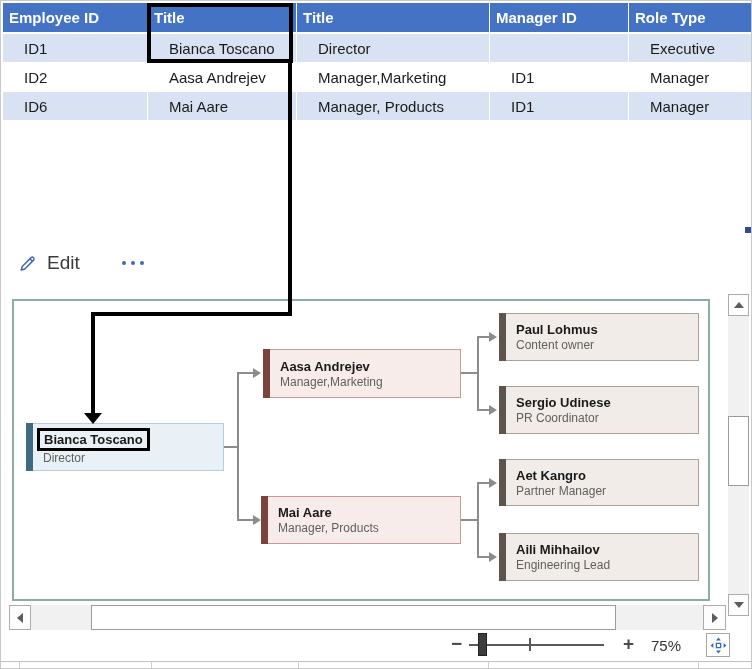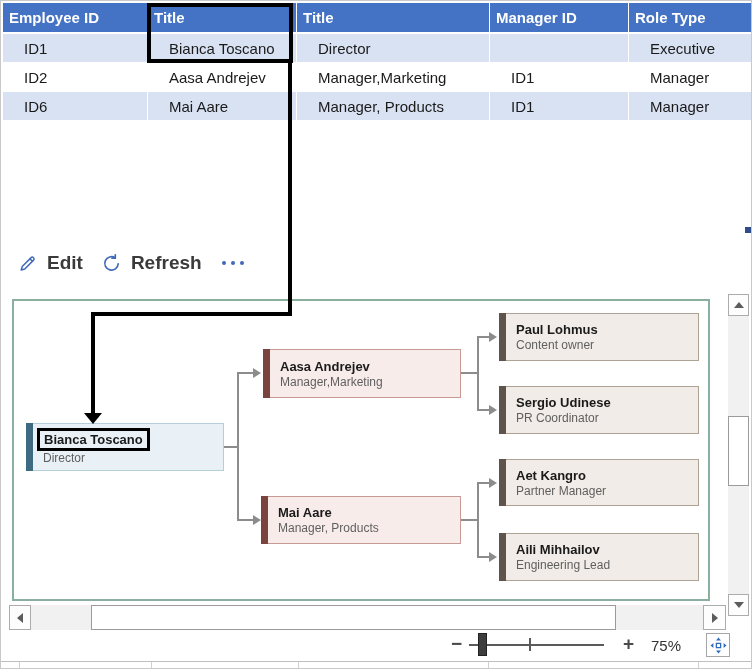--- a/index.html
+++ b/index.html
@@ -9,21 +9,21 @@
 
   
   table.tbl { position:absolute; left:2px; top:2px; width:748px; table-layout:fixed; border-collapse:separate; border-spacing:0; font-size:15px; color:#1a1a1a; }
   .tbl th { background:#4472C4; color:#fff; font-weight:bold; text-align:left; height:30px; padding:0 0 0 6px; border-right:1px solid #fff; border-bottom:1px solid #fff; white-space:nowrap; overflow:hidden; }
   .tbl td { height:29px; padding:0 0 0 21px; border-right:1px solid #fff; border-top:1px solid #fff; white-space:nowrap; overflow:hidden; background:#fff; }
   .tbl th:last-child, .tbl td:last-child { border-right:none; }
   .tbl tbody tr:nth-child(odd) td { background:#D9E2F3; }
   .tbl-handle { position:absolute; left:744px; top:226px; width:6px; height:6px; background:#2E4D8A; z-index:5; }
 
   
-  .toolbar { position:absolute; left:16px; top:246px; height:32px; display:flex; align-items:center; gap:18px;font-weight:bold; }
+  .toolbar { position:absolute; left:16px; top:246px; height:32px; display:flex; align-items:center; gap:40px; }
   .tbtn { display:flex; align-items:center; gap:9px; cursor:pointer; color:#3a3a3a; font-size:19px; }
   .dots { display:flex; align-items:center; gap:5px; padding:6px 2px; }
   .dots i { width:4px; height:4px; border-radius:50%; background:#4169B8; display:block; }
 
   
   .chart-frame { position:absolute; left:11px; top:298px; width:698px; height:302px; border:2px solid #8AAF9F; background:#fff; }
 
   
   .node { position:absolute; display:flex; z-index:10; }
   .node .bar { width:7px; flex:none; }
@@ -114,27 +114,20 @@
   </table>
   <div class="tbl-handle"></div>
 
   <div class="toolbar">
     <div class="tbtn">
       <svg width="21" height="21" viewBox="0 0 20 20" fill="none" stroke="#4169B8" stroke-width="1.4" stroke-linejoin="round">
         <path d="M4 16.2 L5 12.8 L13.4 4.4 A1.7 1.7 0 0 1 15.8 6.8 L7.4 15.2 L4 16.2 Z"></path>
         <path d="M12.3 5.5 L14.7 7.9"></path>
       </svg>
       <span>Edit</span>
-    </div>
-    <div class="tbtn">
-      <svg width="21" height="21" viewBox="0 0 20 20" fill="none" stroke="#4169B8" stroke-width="1.6" stroke-linecap="round">
-        <path d="M13.6 4.6 A6.4 6.4 0 1 0 16.4 10.3"></path>
-        <path d="M13.6 1.8 L13.6 4.9 L10.5 4.9" stroke-linejoin="round"></path>
-      </svg>
-      <span>Refresh</span>
     </div>
     <div class="dots">
       <i></i>
         <i></i>
         <i></i>
     </div>
   </div>
 
   <div class="chart-frame"></div>
 

